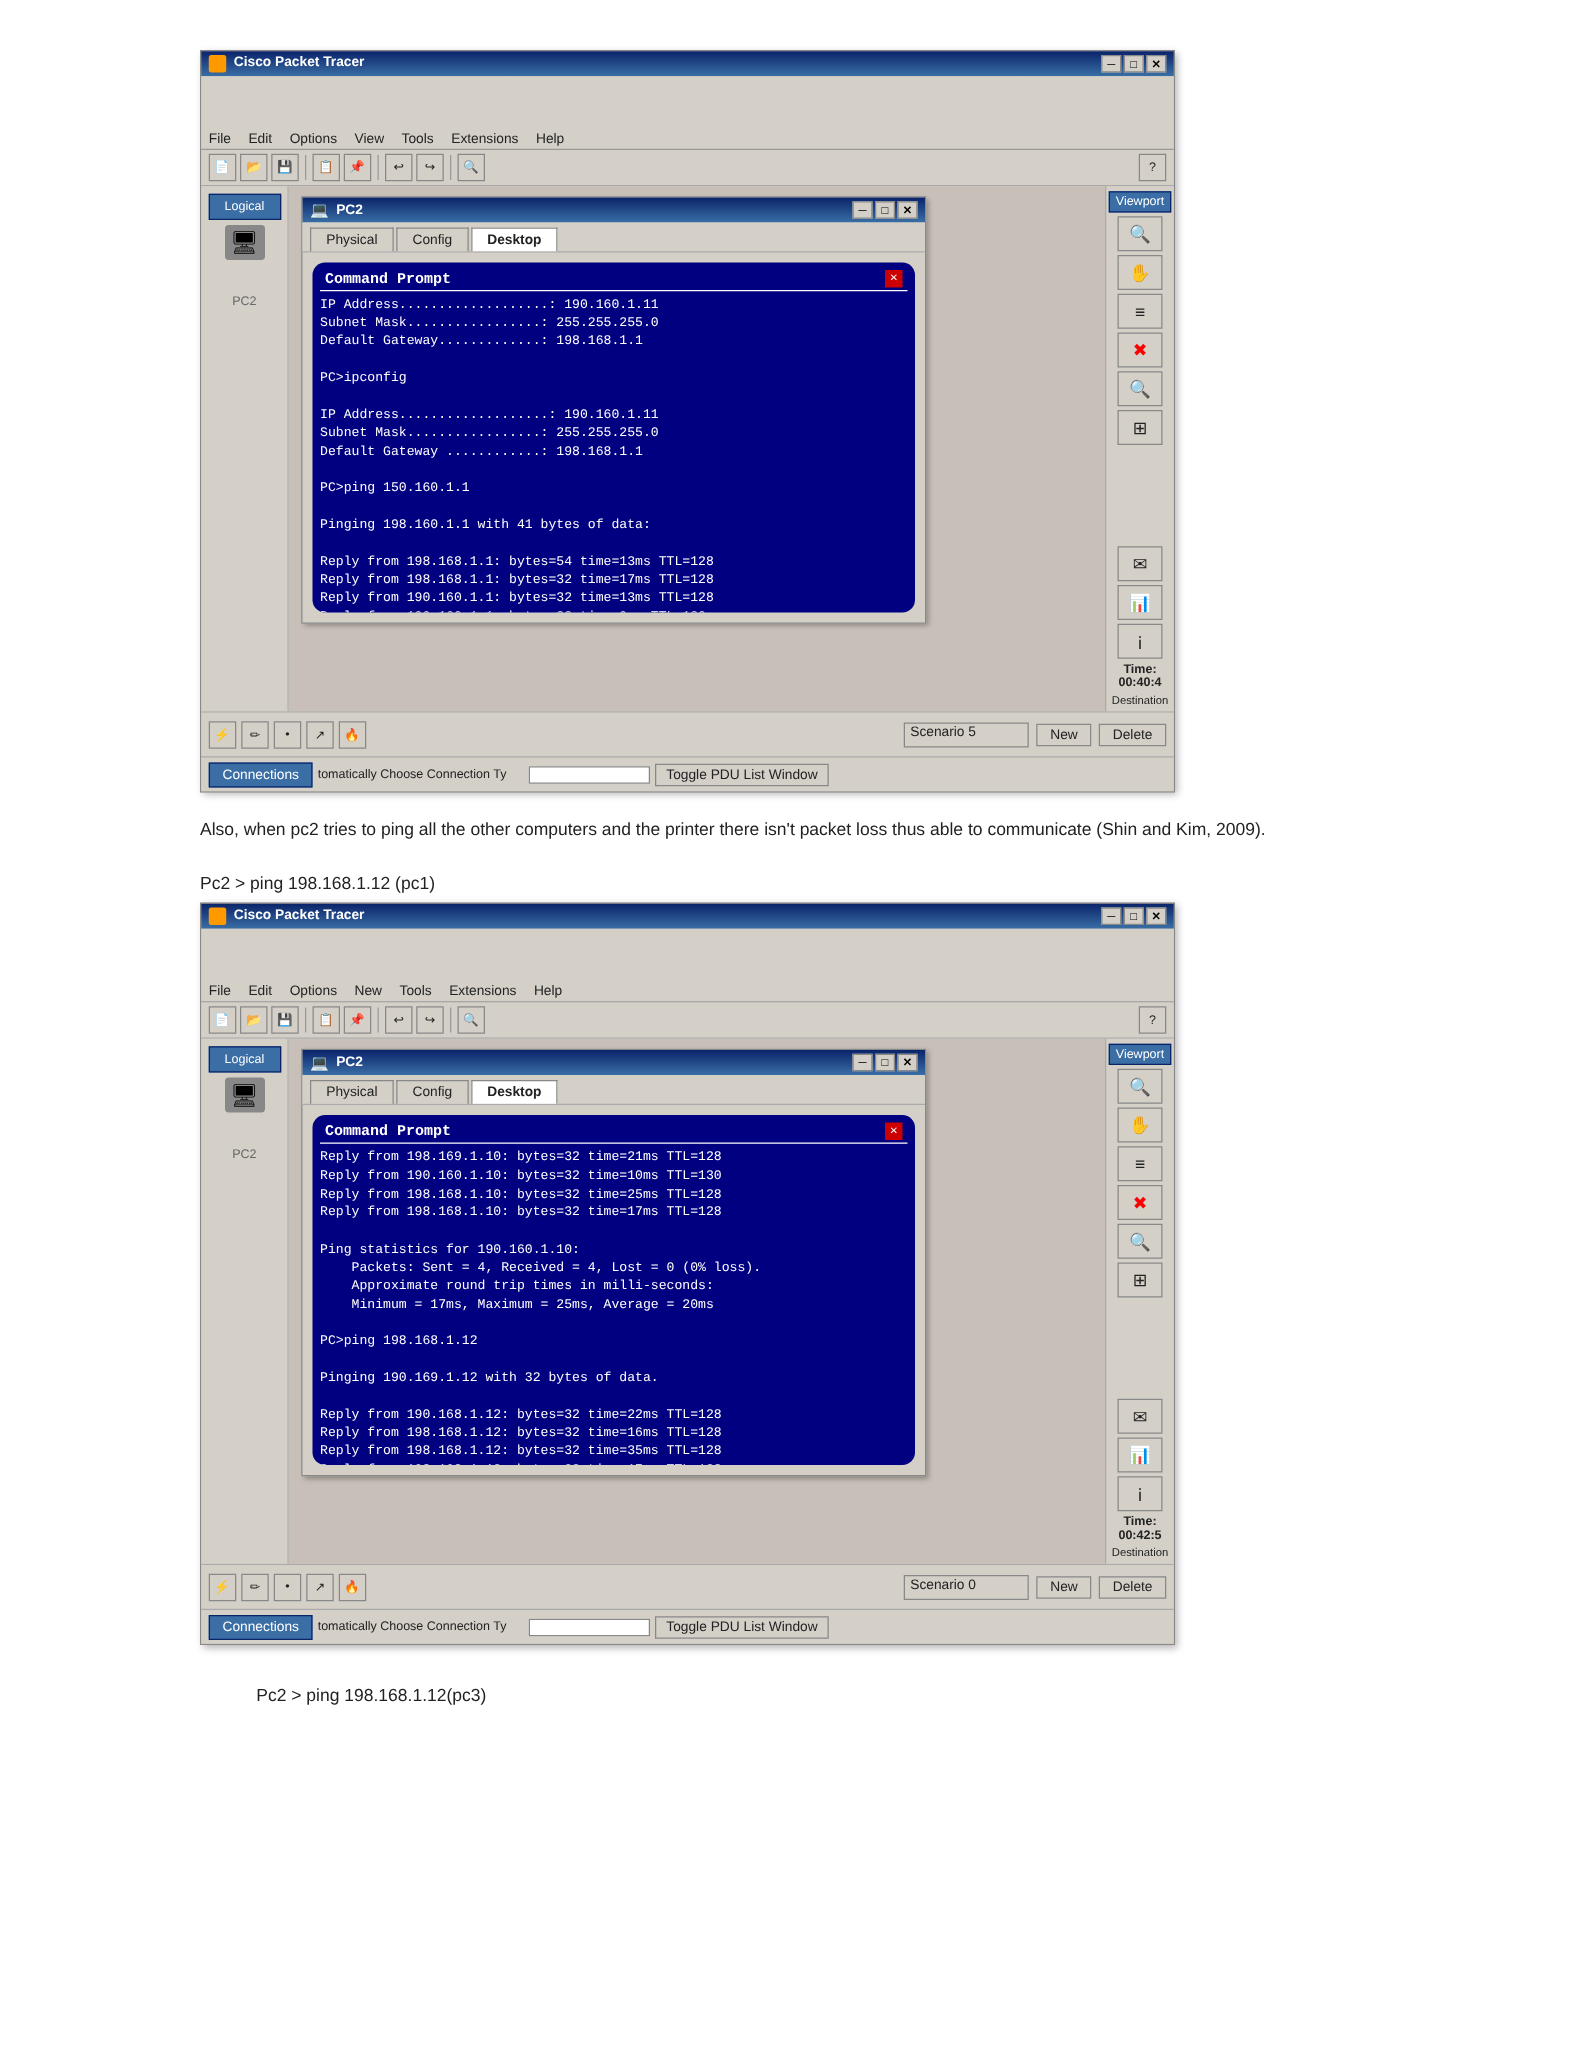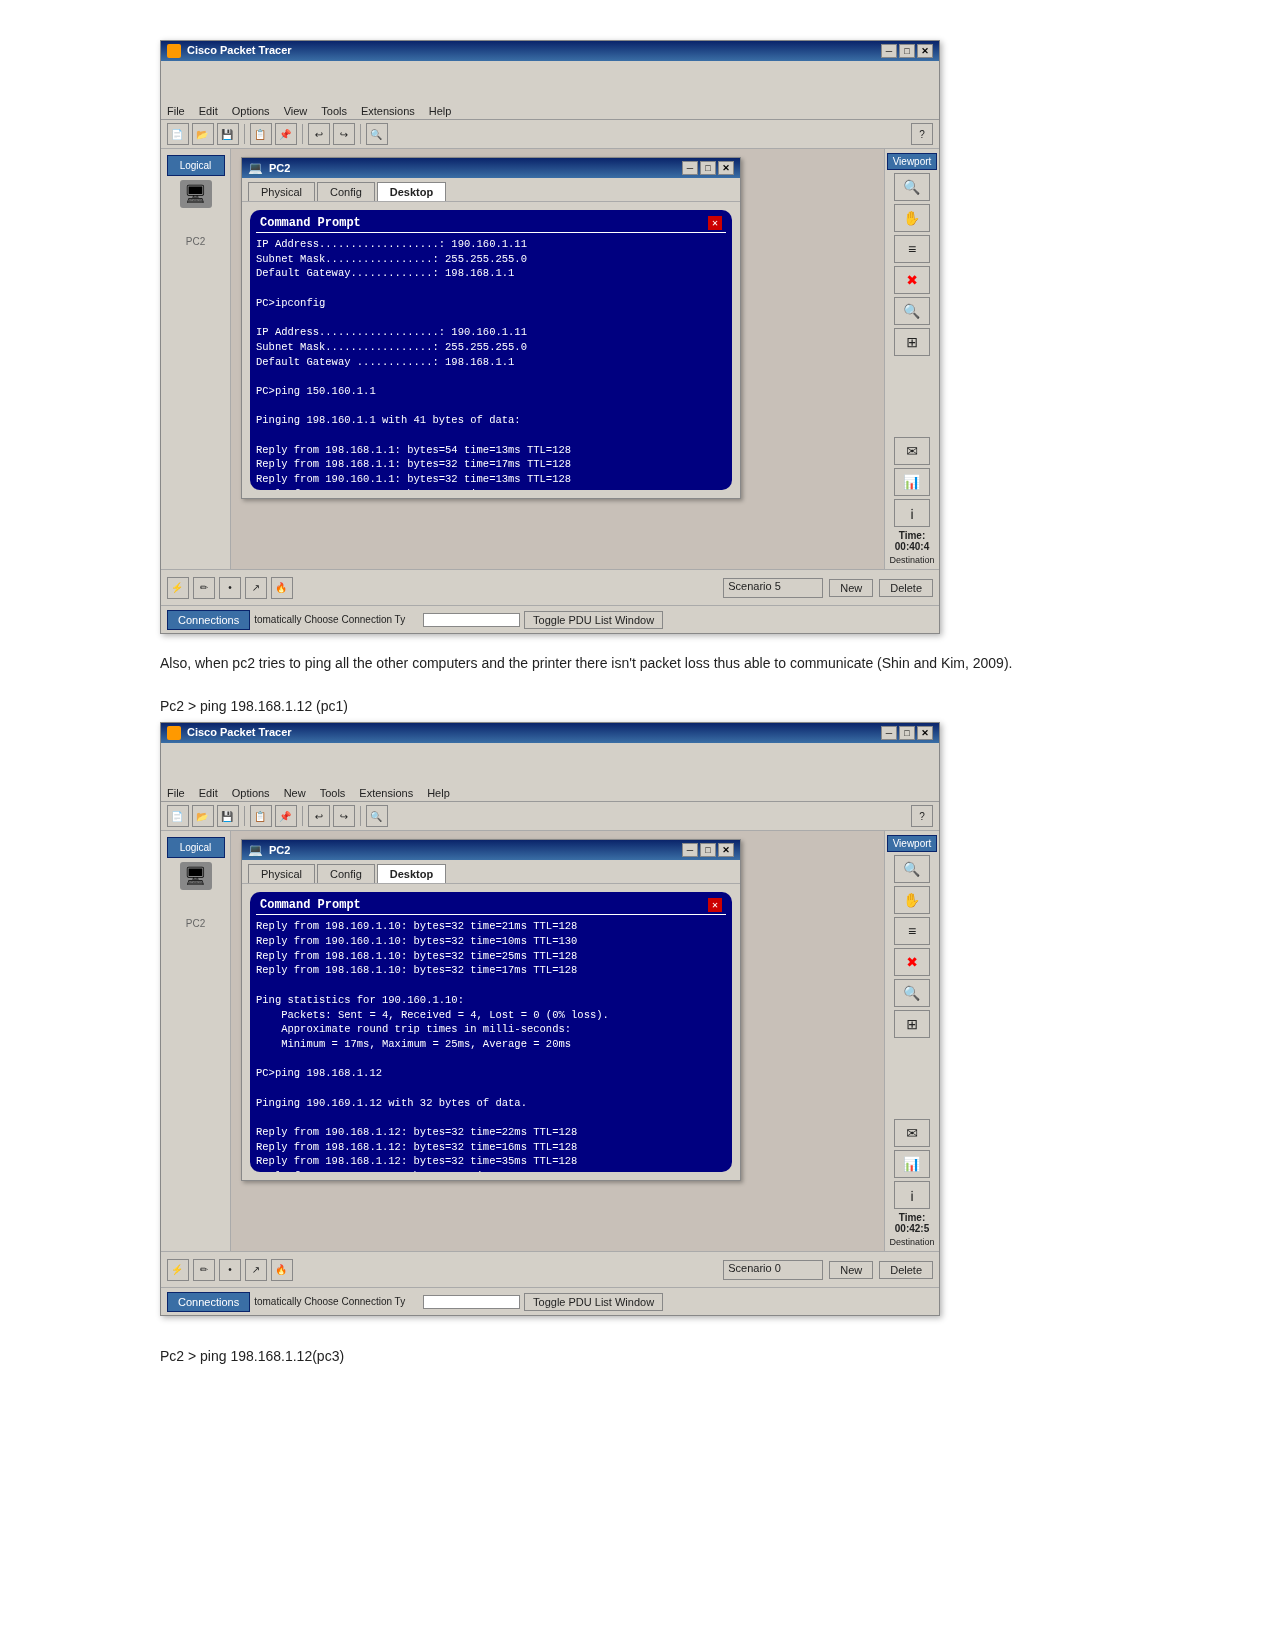--- a/index.html
+++ b/index.html
@@ -671,13 +671,13 @@
       <div class="bottom2-scroll">
         <span style="font-size:10px;">tomatically Choose Connection Ty</span>
         <div class="bottom2-scrollbar"></div>
       </div>
       <div class="pdu-btn">Toggle PDU List Window</div>
       <div style="flex:1;"></div>
     </div>
   </div>
 </div>
 
-<p class="doc-label" style="margin-top:32px;">Pc2 &gt; ping 198.168.1.12(pc3)</p>
+<p class="doc-label" style="margin-top:32px;margin-left:45px;">Pc2 &gt; ping 198.168.1.12(pc3)</p>
 
 </body></html>

